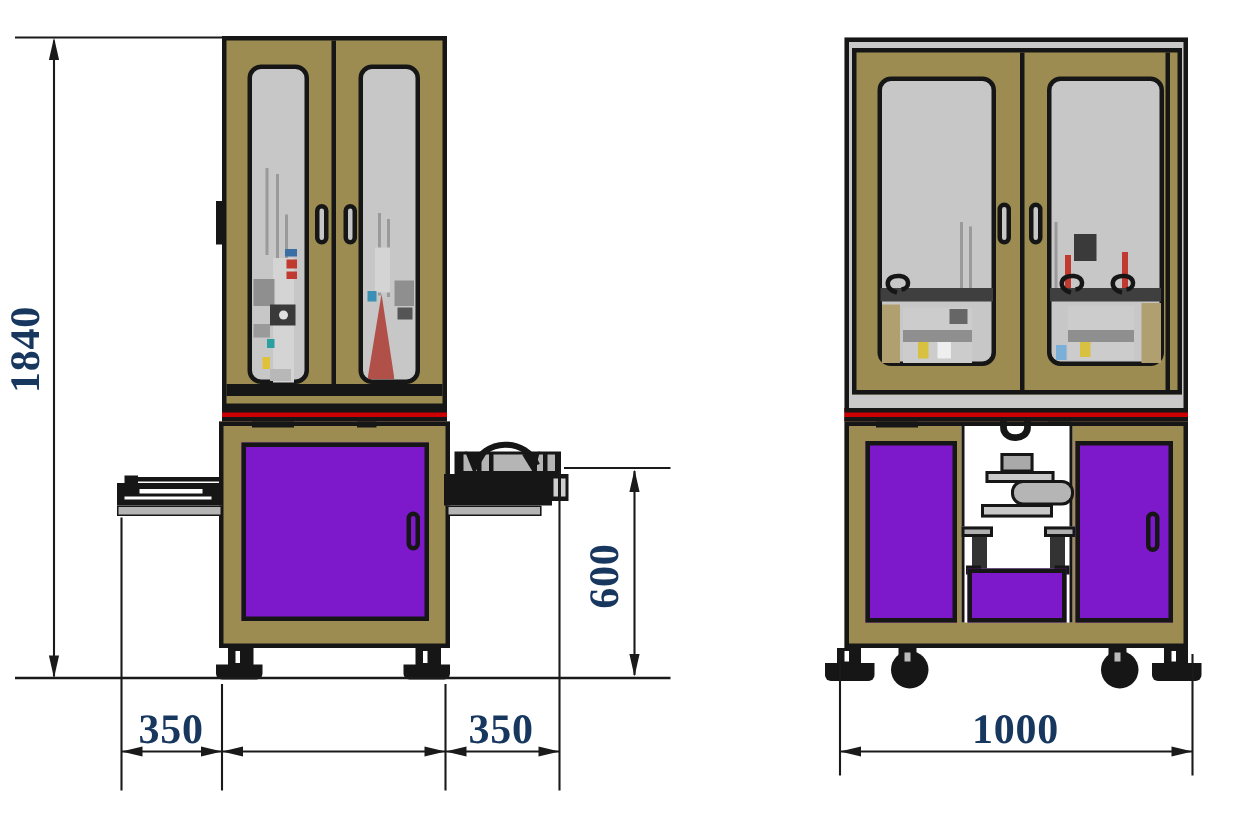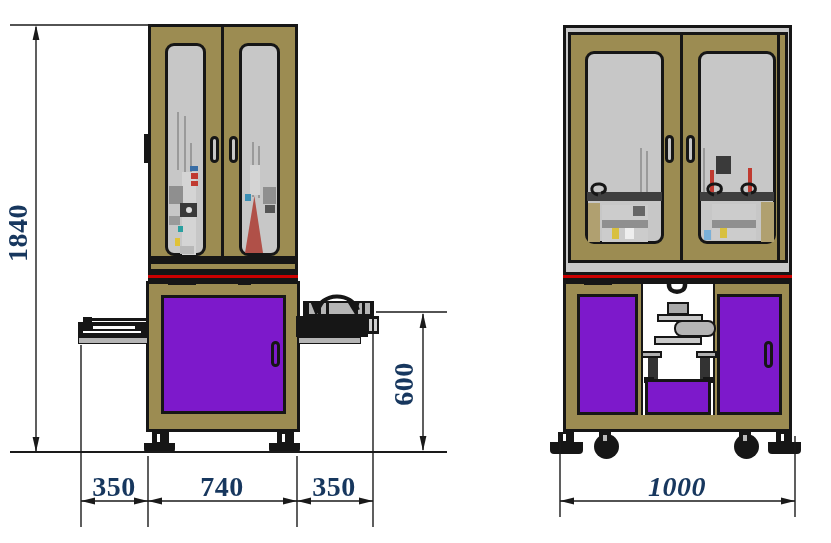--- a/index.html
+++ b/index.html
@@ -200,18 +200,17 @@
     </g>
     <g stroke="#161616" stroke-width="3" fill="none">
       <path d="M598,195 c-9,-2 -8,-12 2,-11 c7,1 7,8 1,9"></path>
       <path d="M714,195 c-9,-2 -8,-12 2,-11 c7,1 7,8 1,9"></path>
       <path d="M748,195 c-9,-2 -8,-12 2,-11 c7,1 7,8 1,9"></path>
     </g>
   </svg>
 
   <div class="dim-label vlabel" style="left:-22px;top:218px;width:80px;height:30px;">1840</div>
   <div class="dim-label" style="left:74px;top:472px;width:80px;">350</div>
-  <div class="dim-label" style="left:182px;top:472px;width:80px;">740</div>
   <div class="dim-label" style="left:294px;top:472px;width:80px;">350</div>
   <div class="dim-label vlabel" style="left:364px;top:369px;width:80px;height:30px;">600</div>
-  <div class="dim-label" style="left:627px;top:472px;width:100px;font-style:italic;">1000</div>
+  <div class="dim-label" style="left:627px;top:472px;width:100px;">1000</div>
 
 </div>
 
 </body></html>

